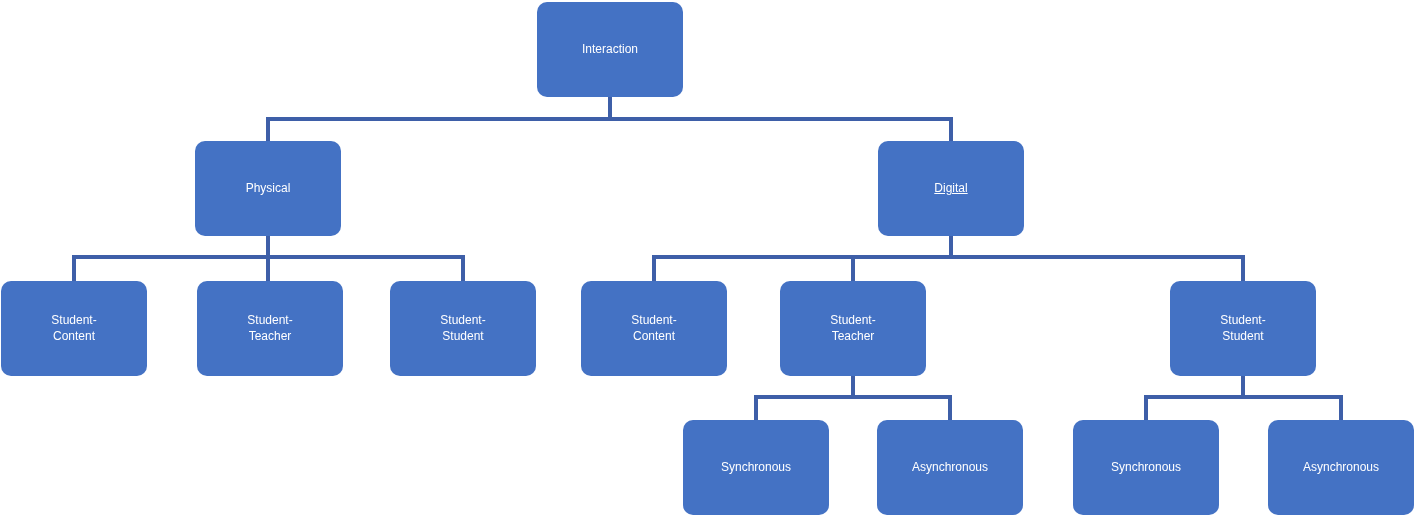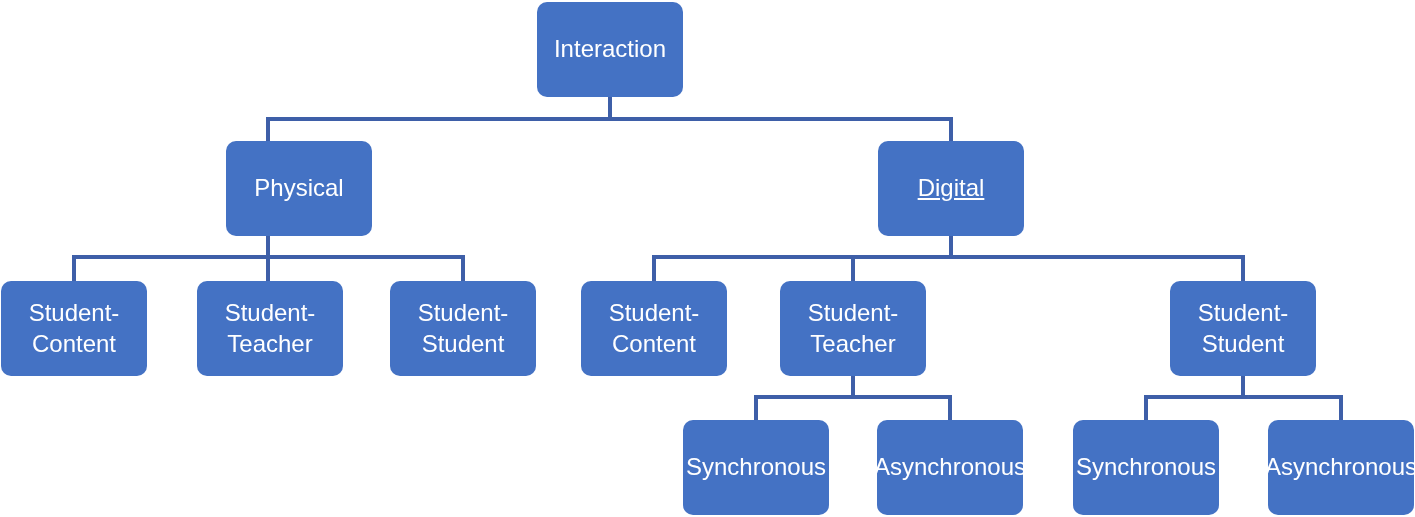--- a/index.html
+++ b/index.html
@@ -17,37 +17,37 @@
     font-family:"Liberation Sans","DejaVu Sans",sans-serif;
   }
   .node{
     position:absolute;
     width:146px;height:95px;
     background:var(--fill);
     border-radius:10px;
     color:var(--text);
     display:flex;align-items:center;justify-content:center;
     text-align:center;
-    font-size:24px;line-height:1.28;
+    font-size:12px;line-height:1.28;
     white-space:pre-line;
     box-sizing:border-box;
   }
   .conn{
     position:absolute;
     background:var(--conn);
   }
 </style>
 </head>
 <body>
 
 <div id="canvas">
 
   <div class="node" style="left:537px;top:2px;">Interaction</div>
 
-  <div class="node" style="left:195px;top:141px;margin-left:31px;">Physical</div>
+  <div class="node" style="left:195px;top:141px;">Physical</div>
   <div class="node" style="left:878px;top:141px;text-decoration:underline;">Digital</div>
 
   <div class="node" style="left:1px;top:281px;">Student-
 Content</div>
   <div class="node" style="left:197px;top:281px;">Student-
 Teacher</div>
   <div class="node" style="left:390px;top:281px;">Student-
 Student</div>
 
   <div class="node" style="left:581px;top:281px;">Student-

